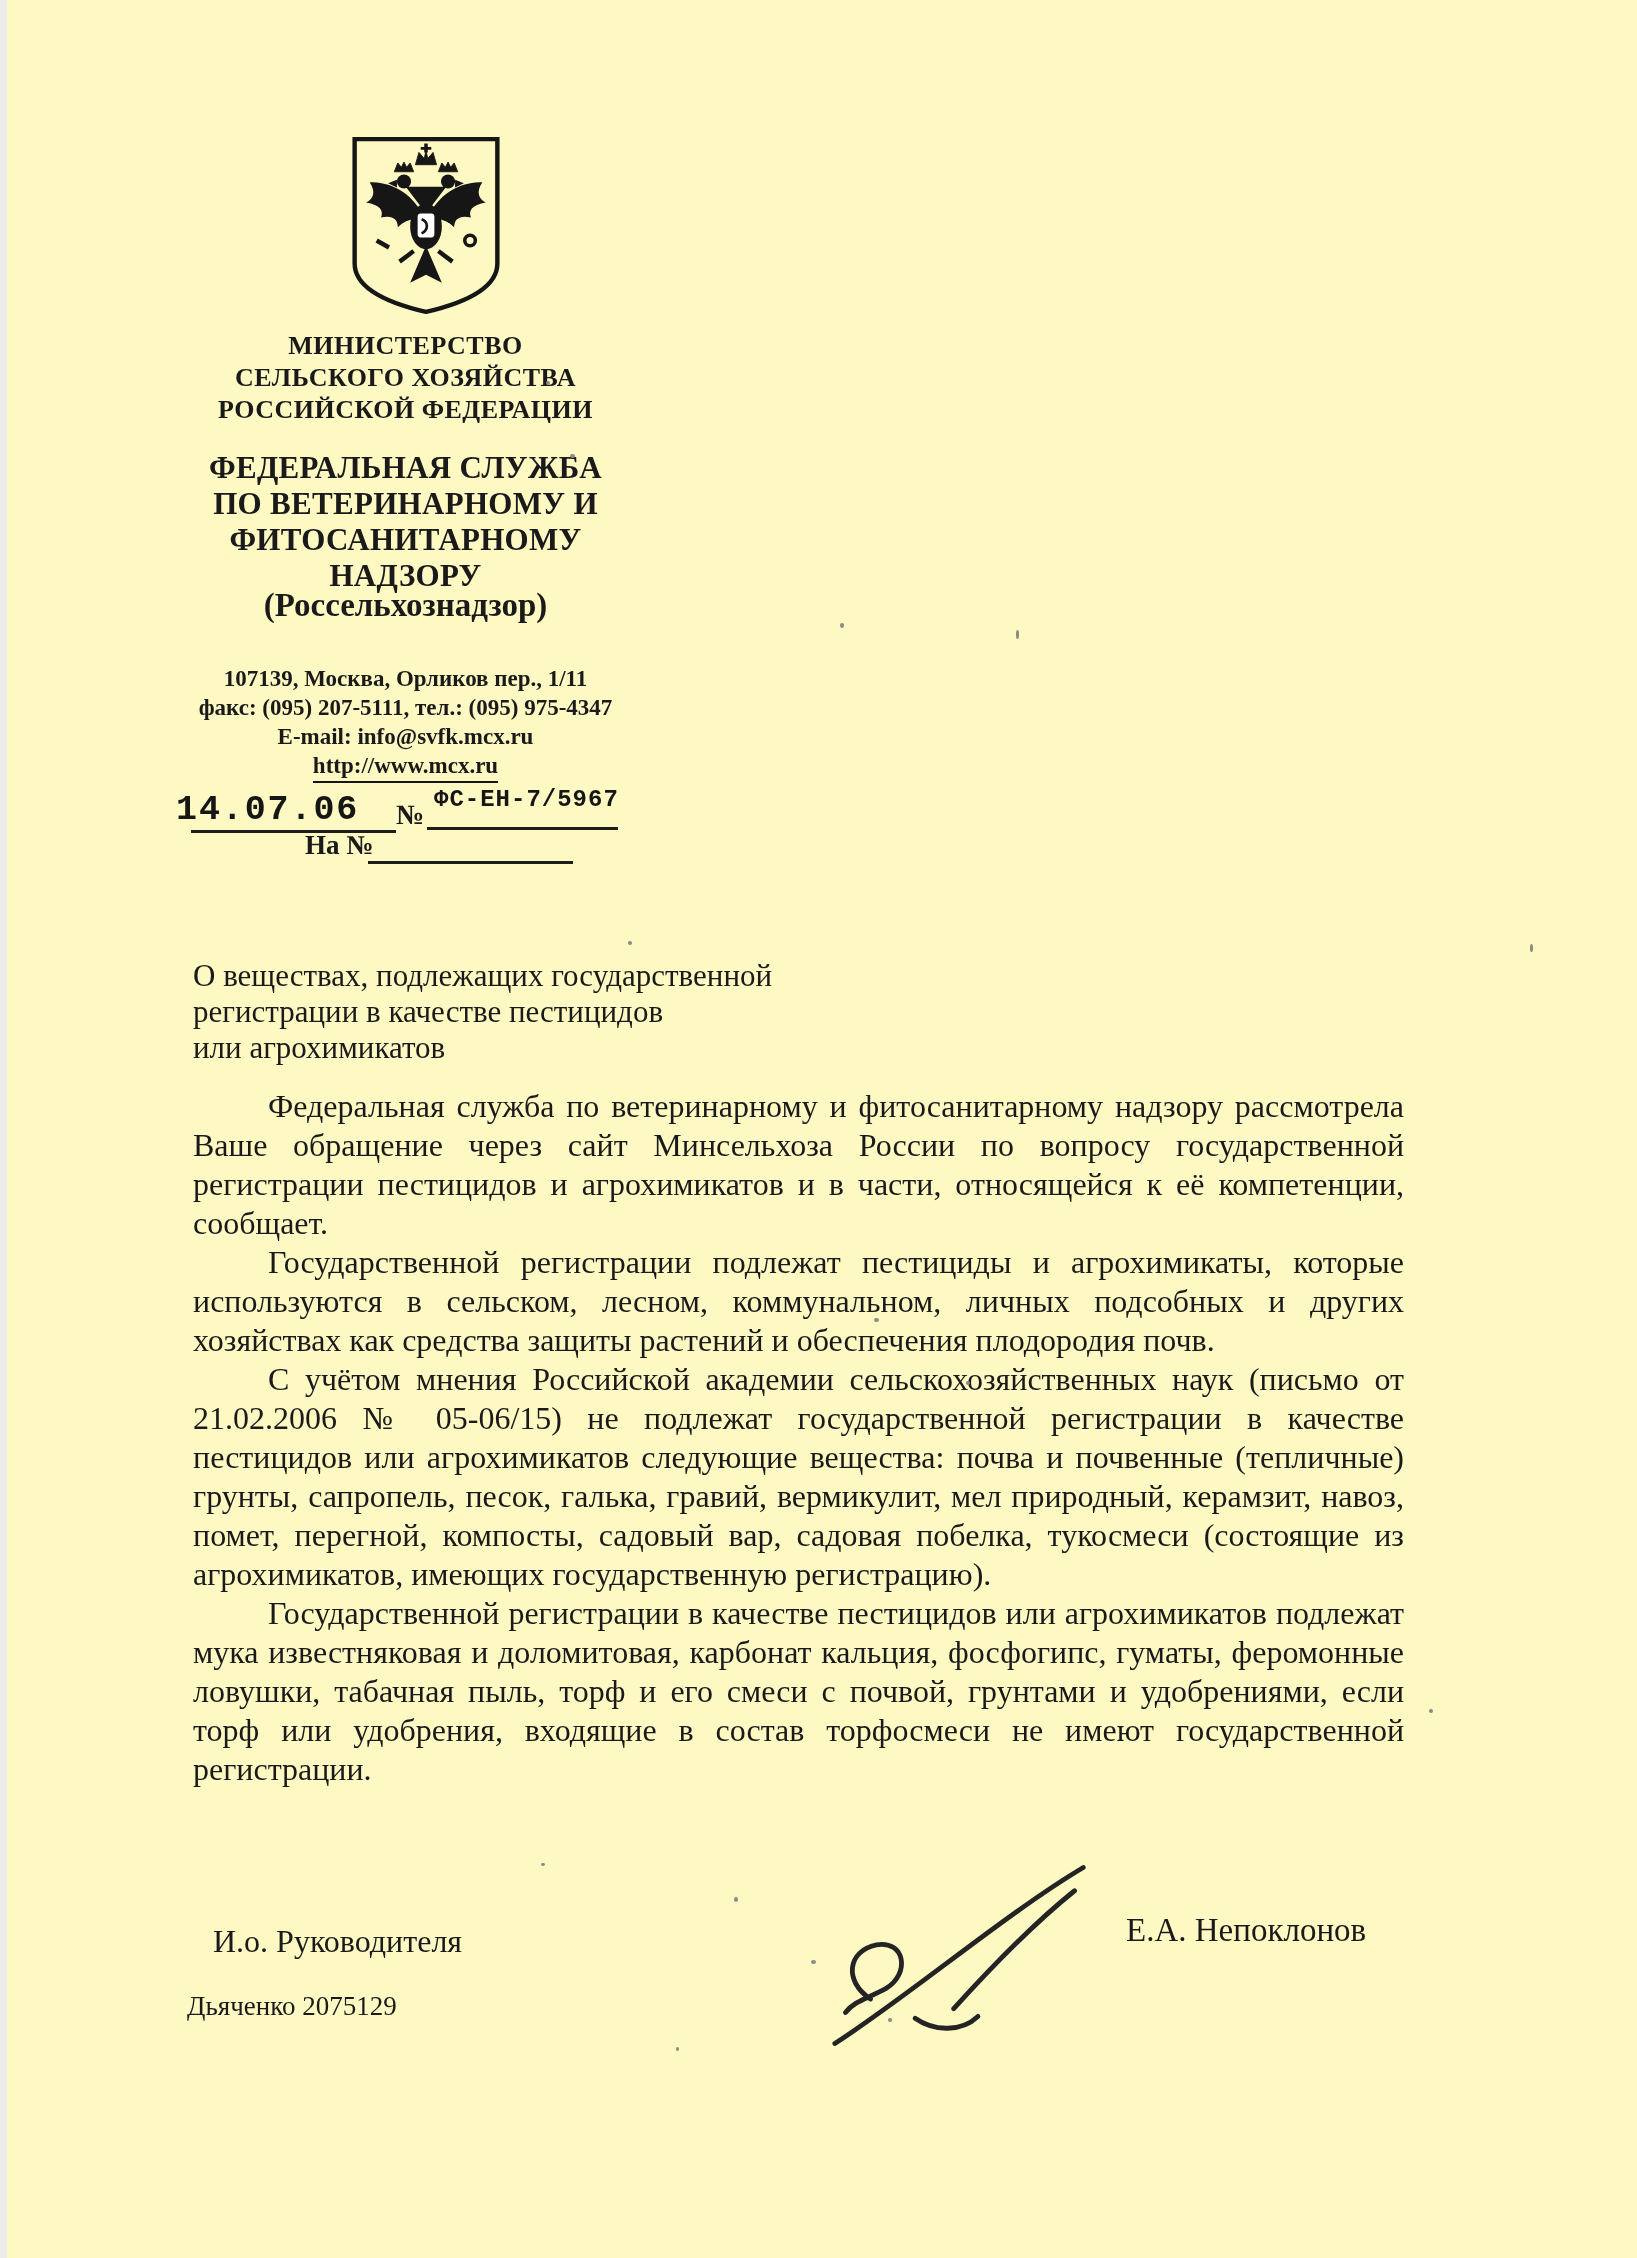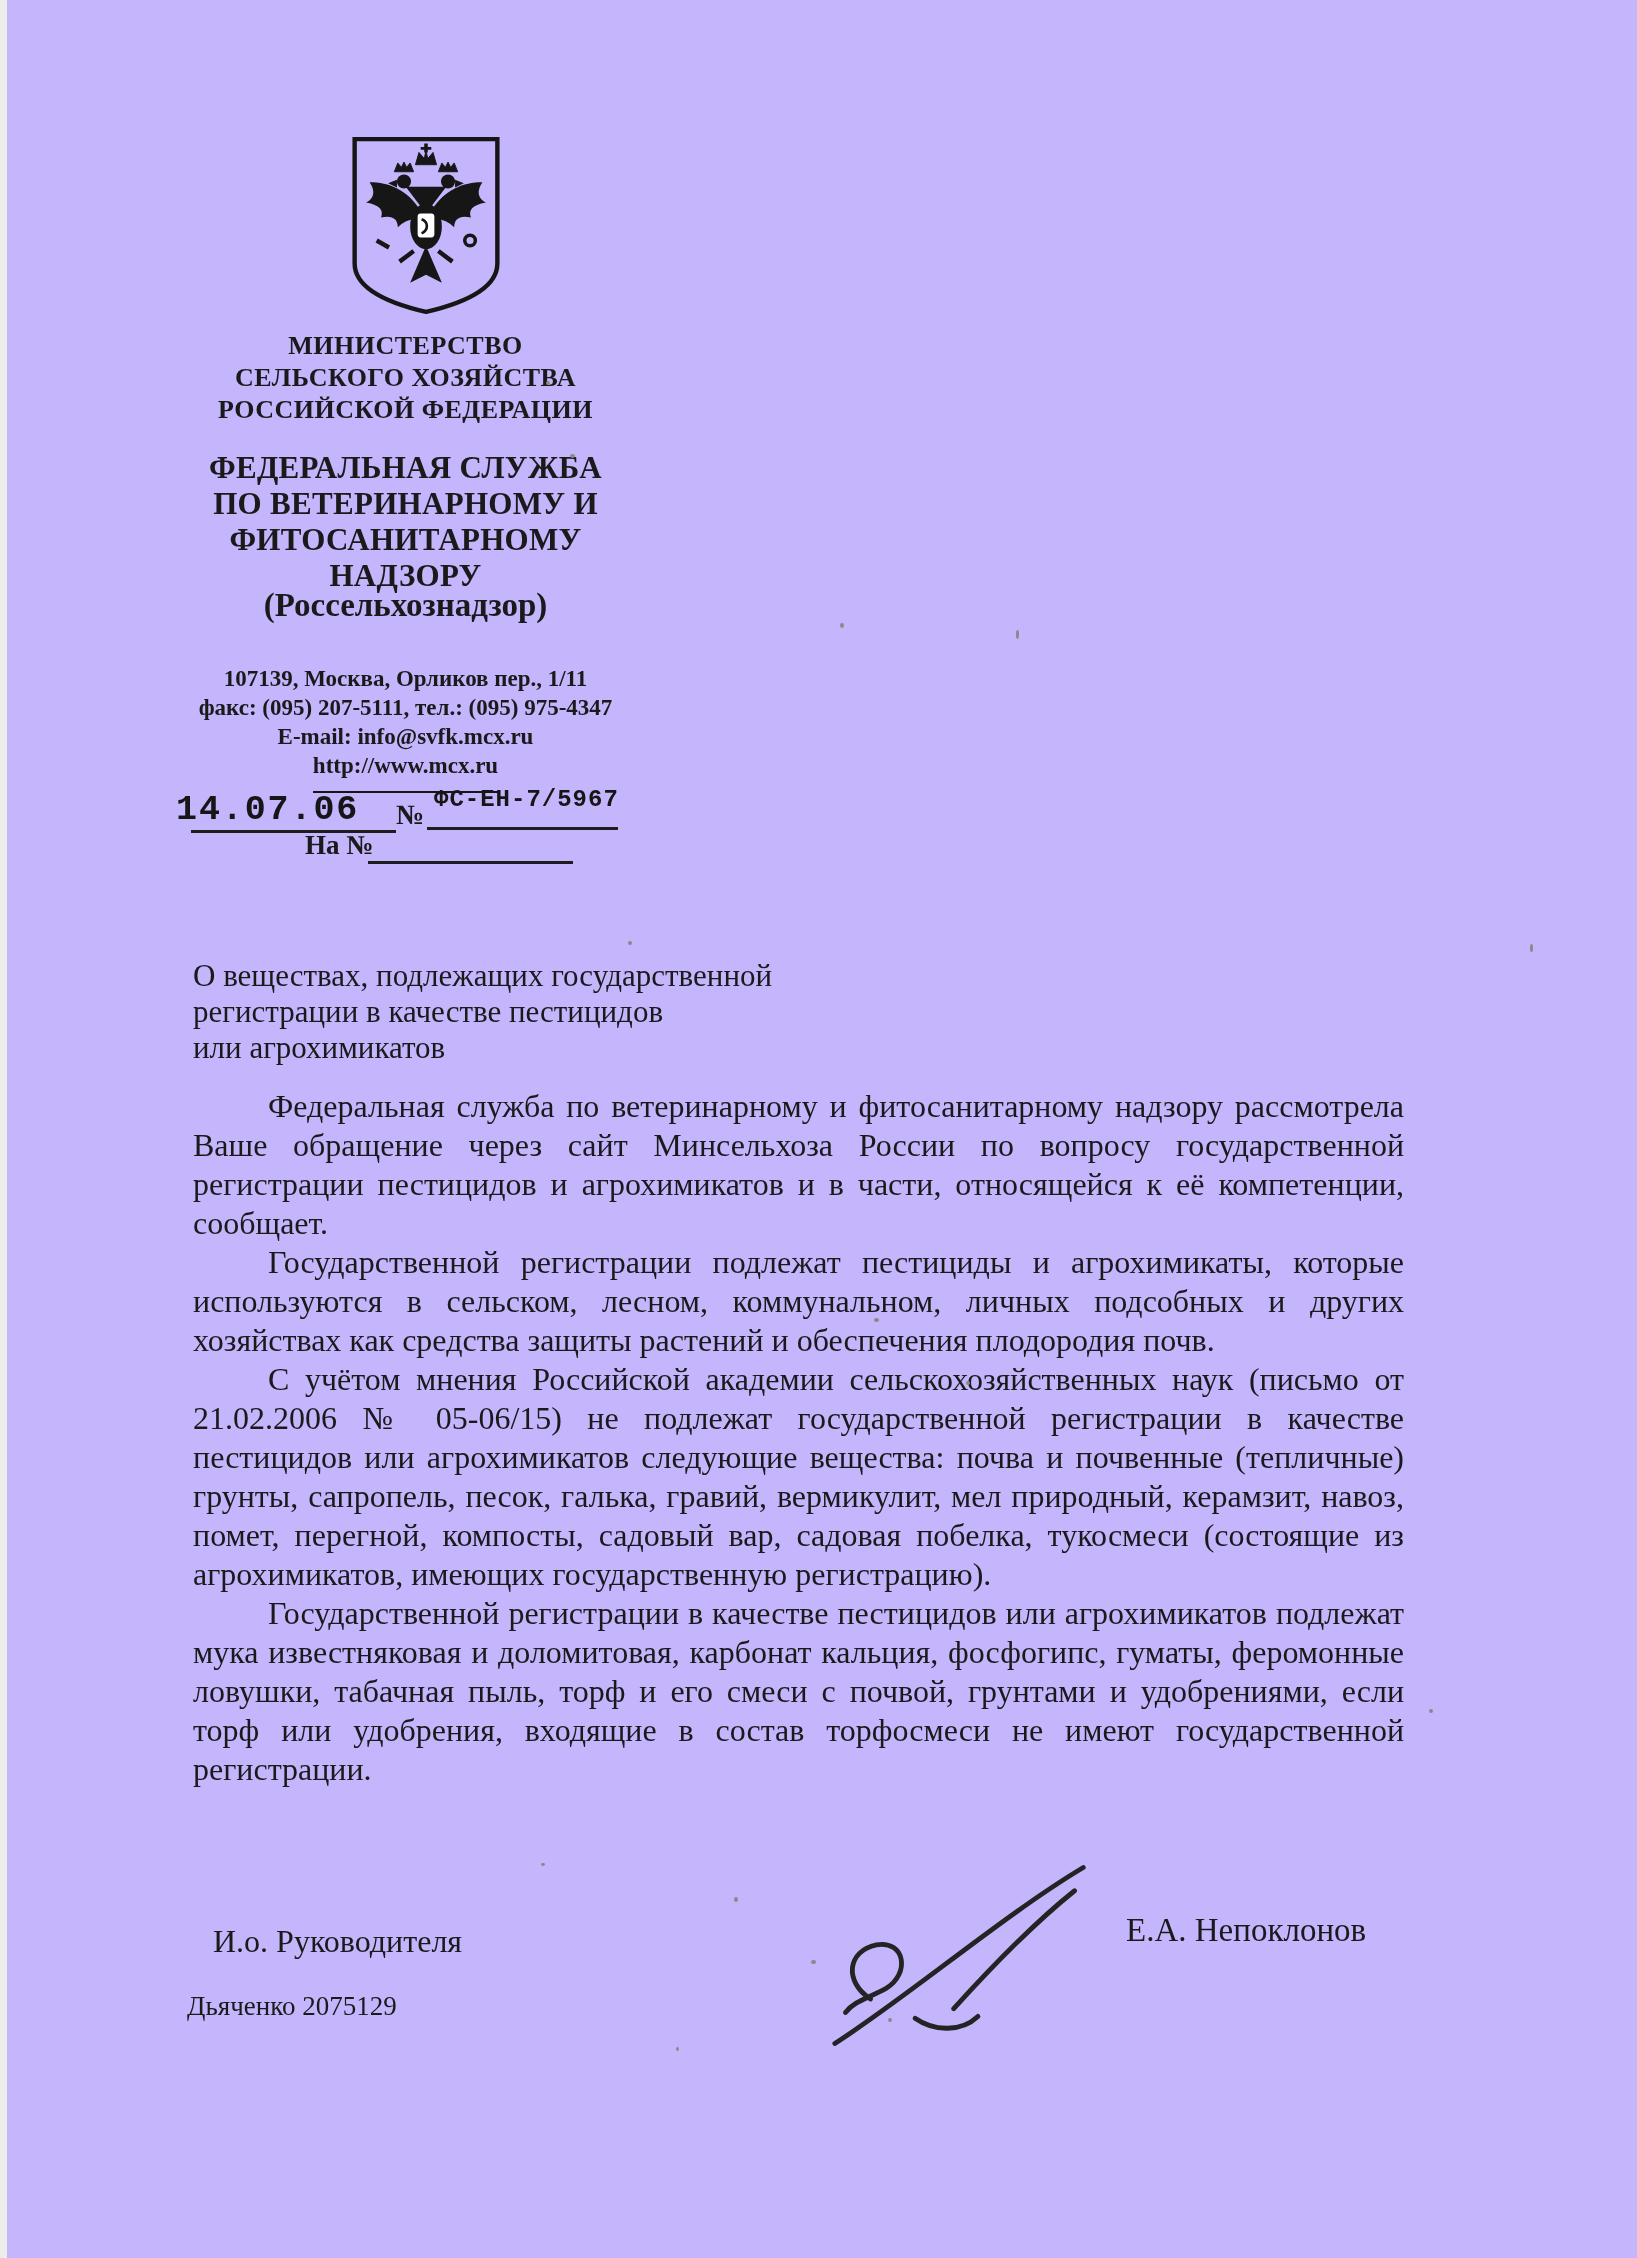--- a/index.html
+++ b/index.html
@@ -4,41 +4,41 @@
 <style>
   html,body{margin:0;padding:0;}
   body{
     width:1638px;height:2258px;
     background:#e9e9e7;
     font-family:"Liberation Serif", serif;
   }
   .page{
     position:relative;
     width:1638px;height:2258px;
-    background:#c4b5fd;
+    background:#fef9c3;
     color:#1a1a1a;
     overflow:hidden;
   }
   .scan-edge{
     position:absolute;left:0;top:0;width:6.8px;height:100%;
     background:#ececea;
   }
   
   .emblem{
     position:absolute;left:344px;top:133px;width:164px;height:185px;
   }
   .hdr-col{
     position:absolute;left:116px;width:579px;
     text-align:center;font-weight:bold;
   }
   .ministry{top:330px;font-size:26px;line-height:32px;letter-spacing:0.5px;}
   .service{top:450px;font-size:31px;line-height:36px;letter-spacing:0.3px;}
   .service-short{top:587px;font-size:33px;line-height:37px;}
   .addr{top:664px;font-size:23px;line-height:29px;font-weight:bold;}
-  .addr .site{display:inline-block;border-bottom:2.9px solid #161616;padding-bottom:11px;}
+  .addr .site{display:inline-block;border-bottom:2.9px solid #161616;padding-bottom:1px;}
   
   .typed{font-family:"Liberation Mono", monospace;font-weight:bold;color:#161616;}
   .ref-date{position:absolute;left:176px;top:790px;font-size:35px;letter-spacing:1.9px;}
   .ref-num{position:absolute;left:434px;top:786px;font-size:24px;letter-spacing:1px;}
   .num-label{position:absolute;left:396px;top:799px;font-size:28px;font-weight:bold;}
   .reply-label{position:absolute;left:305px;top:830px;font-size:27px;font-weight:bold;}
   .uline{position:absolute;height:2.9px;background:#1d1d1b;}
   .ul-date{left:191px;top:830px;width:205px;}
   .ul-num{left:427px;top:827px;width:191px;}
   .ul-reply{left:368px;top:861px;width:205px;}

